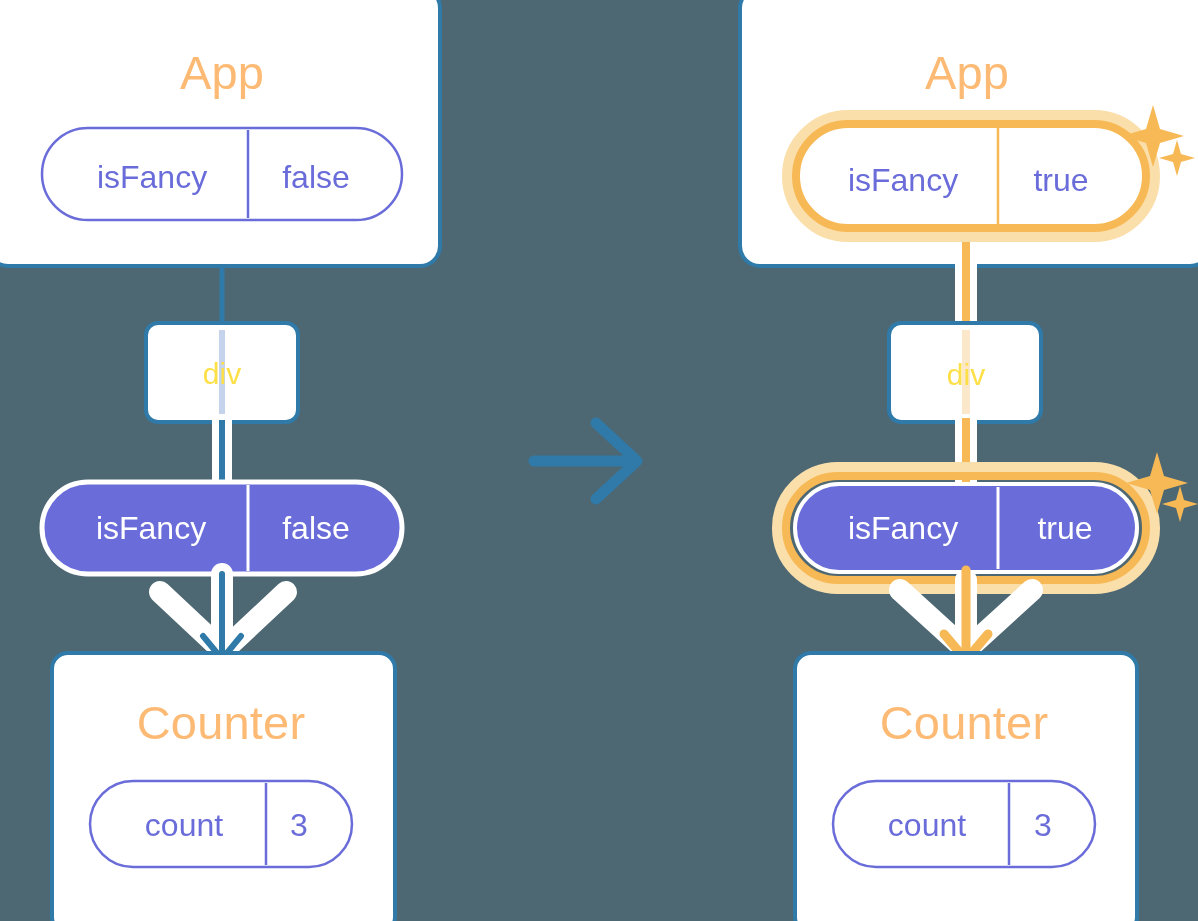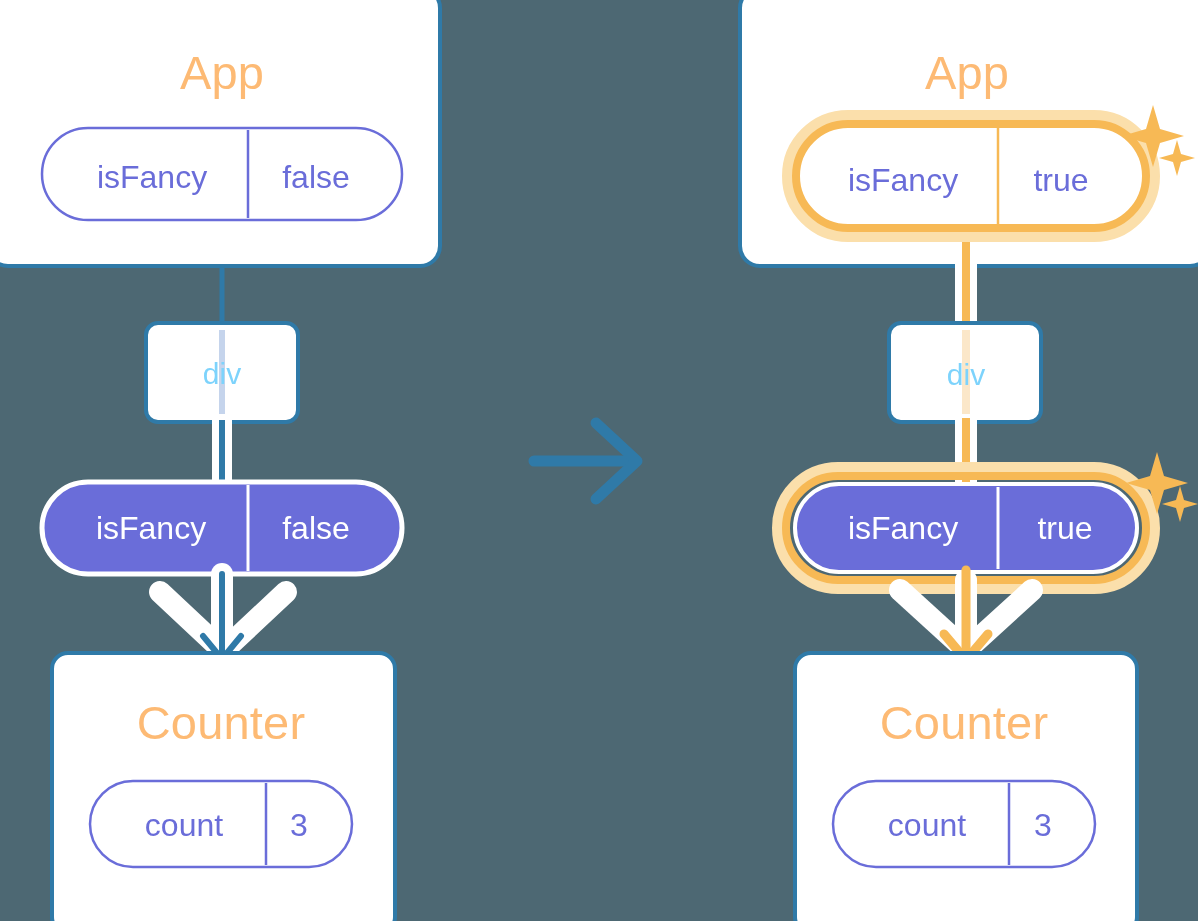--- a/index.html
+++ b/index.html
@@ -29,21 +29,21 @@
     position: absolute;
     white-space: nowrap;
     pointer-events: none;
   }
   .title-label {
     color: #fdba74;
     font-size: 47px;
     letter-spacing: .2px;
   }
   .div-label {
-    color: #7dd3fc;
+    color: #fde047;
     font-size: 30px;
   }
   .pill-outline-text {
     color: #6a6dd9;
     font-size: 32px;
   }
   .pill-filled-text {
     color: #ffffff;
     font-size: 32px;
   }

